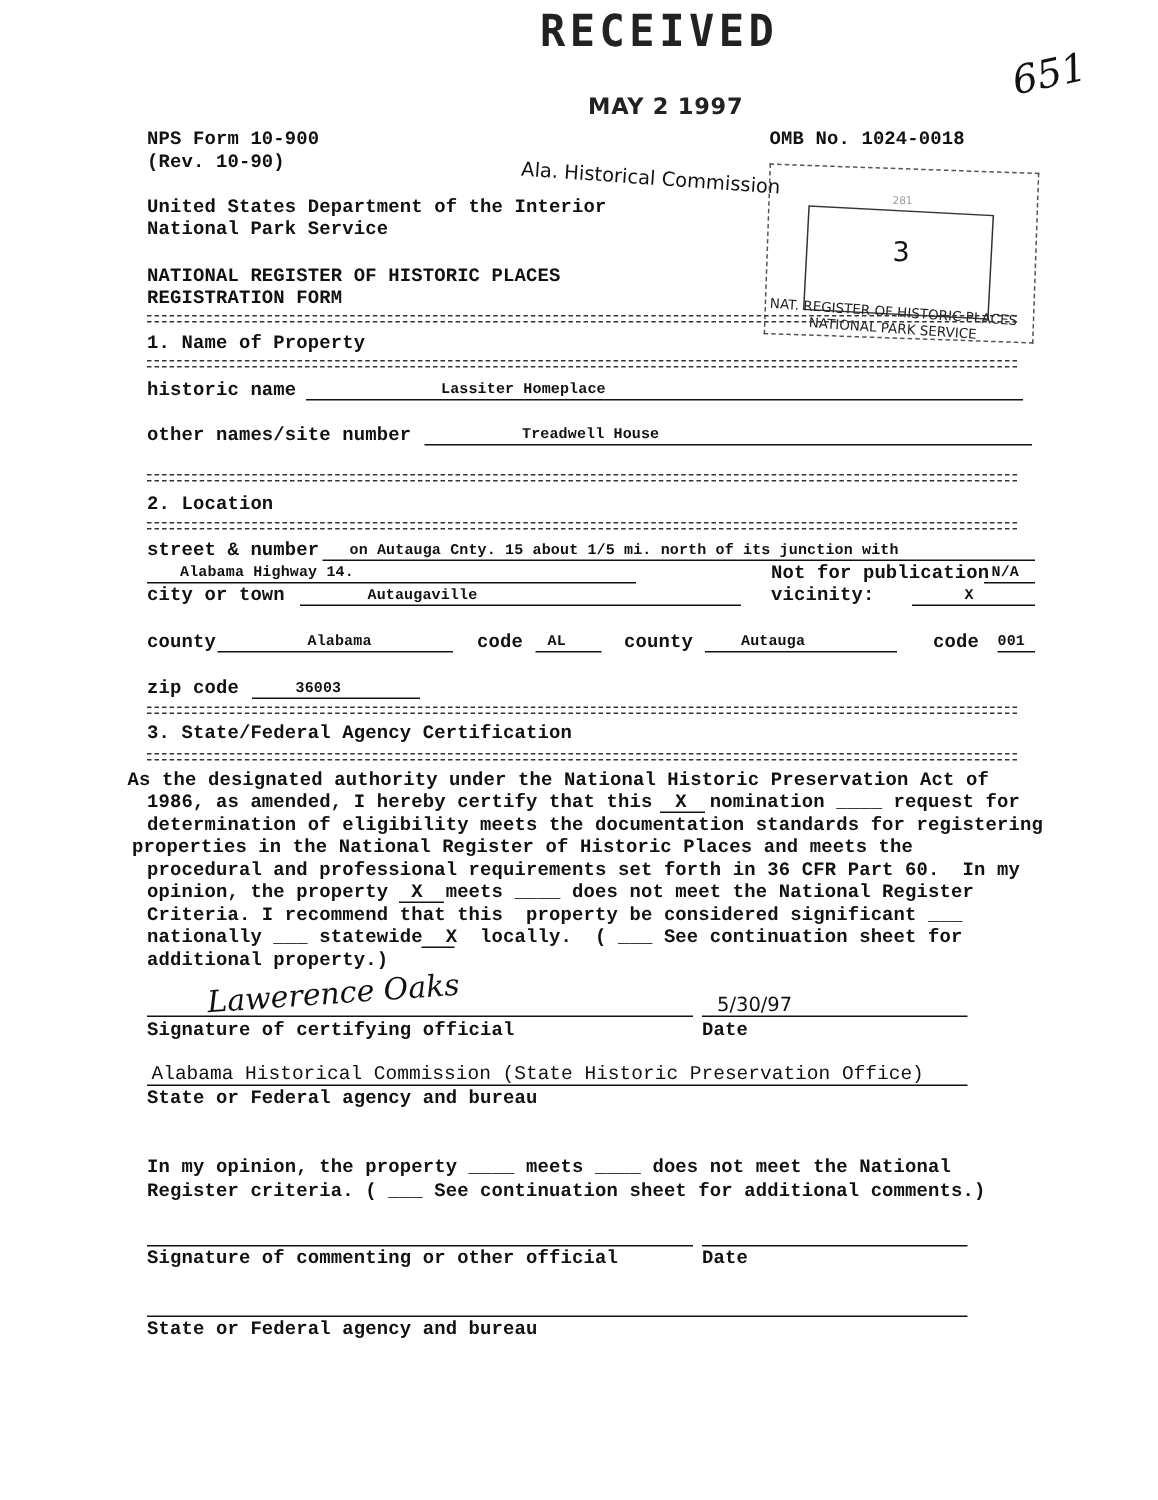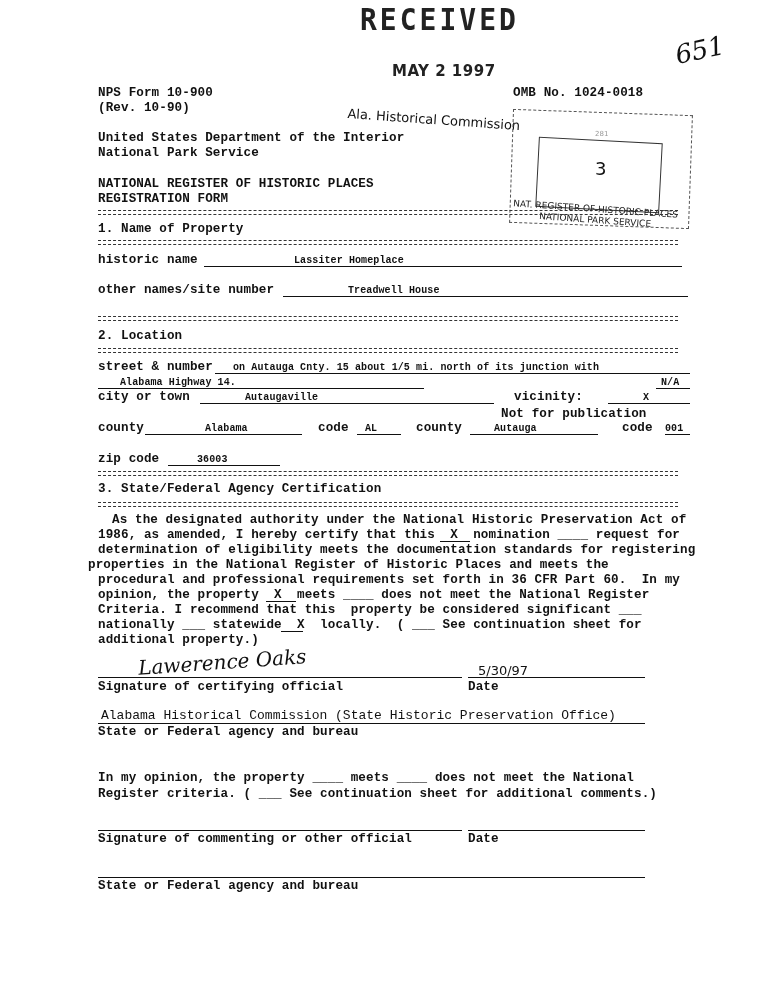--- a/index.html
+++ b/index.html
@@ -65,21 +65,21 @@
 
 <div class="abs mono" style="left:98px;top:329px;">2. Location</div>
 <div class="rule" style="top:348px;"></div>
 
 <div class="abs mono" style="left:98px;top:360px;">street &amp; number</div>
 <div class="uline" style="left:215px;top:373px;width:475px;"></div>
 <div class="val mono" style="left:233px;top:360px;">on Autauga Cnty. 15 about 1/5 mi. north of its junction with</div>
 
 <div class="uline" style="left:98px;top:388px;width:326px;"></div>
 <div class="val mono" style="left:120px;top:375px;">Alabama Highway 14.</div>
-<div class="abs mono" style="left:501px;top:375px;margin-top:32px;">Not for publication</div>
+<div class="abs mono" style="left:514px;top:375px;">Not for publication</div>
 <div class="uline" style="left:656px;top:388px;width:34px;"></div>
 <div class="val mono" style="left:661px;top:375px;">N/A</div>
 
 <div class="abs mono" style="left:98px;top:390px;">city or town</div>
 <div class="uline" style="left:200px;top:403px;width:294px;"></div>
 <div class="val mono" style="left:245px;top:390px;">Autaugaville</div>
 <div class="abs mono" style="left:514px;top:390px;">vicinity:</div>
 <div class="uline" style="left:608px;top:403px;width:82px;"></div>
 <div class="val mono" style="left:643px;top:390px;">X</div>
 
@@ -98,21 +98,21 @@
 
 <div class="abs mono" style="left:98px;top:452px;">zip code</div>
 <div class="uline" style="left:168px;top:465px;width:112px;"></div>
 <div class="val mono" style="left:197px;top:452px;">36003</div>
 
 <div class="rule" style="top:471px;"></div>
 
 <div class="abs mono" style="left:98px;top:482px;">3. State/Federal Agency Certification</div>
 <div class="rule" style="top:502px;"></div>
 
-<div class="abs mono" style="left:112px;top:513px;">As the designated authority under the National Historic Preservation Act of</div>
+<div class="abs mono" style="left:85px;top:513px;">As the designated authority under the National Historic Preservation Act of</div>
 <div class="abs mono" style="left:98px;top:528px;">1986, as amended, I hereby certify that this  X  nomination ____ request for</div>
 <div class="uline" style="left:440px;top:541px;width:30px;"></div>
 <div class="abs mono" style="left:98px;top:543px;">determination of eligibility meets the documentation standards for registering</div>
 <div class="abs mono" style="left:88px;top:558px;">properties in the National Register of Historic Places and meets the</div>
 <div class="abs mono" style="left:98px;top:573px;">procedural and professional requirements set forth in 36 CFR Part 60.  In my</div>
 <div class="abs mono" style="left:98px;top:588px;">opinion, the property  X  meets ____ does not meet the National Register</div>
 <div class="uline" style="left:266px;top:601px;width:30px;"></div>
 <div class="abs mono" style="left:98px;top:603px;">Criteria. I recommend that this  property be considered significant ___</div>
 <div class="abs mono" style="left:98px;top:618px;">nationally ___ statewide  X  locally.  ( ___ See continuation sheet for</div>
 <div class="uline" style="left:281px;top:631px;width:22px;"></div>

